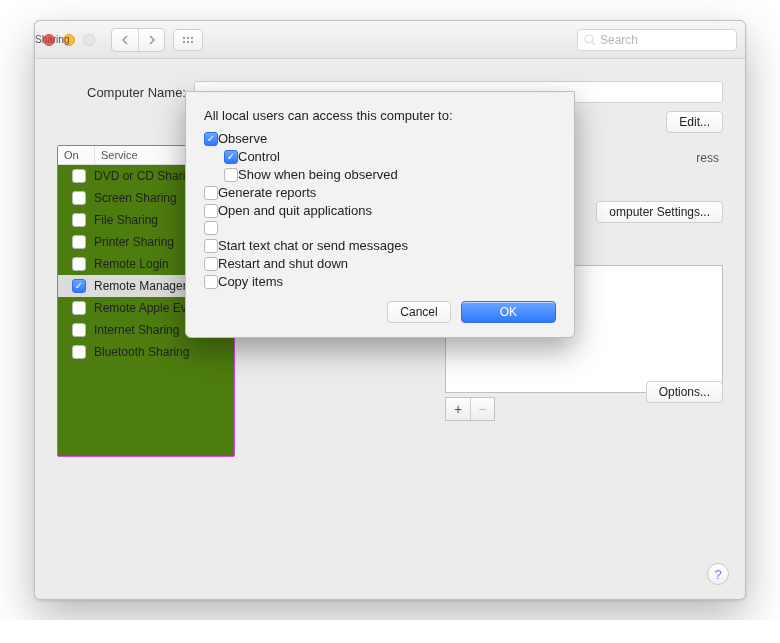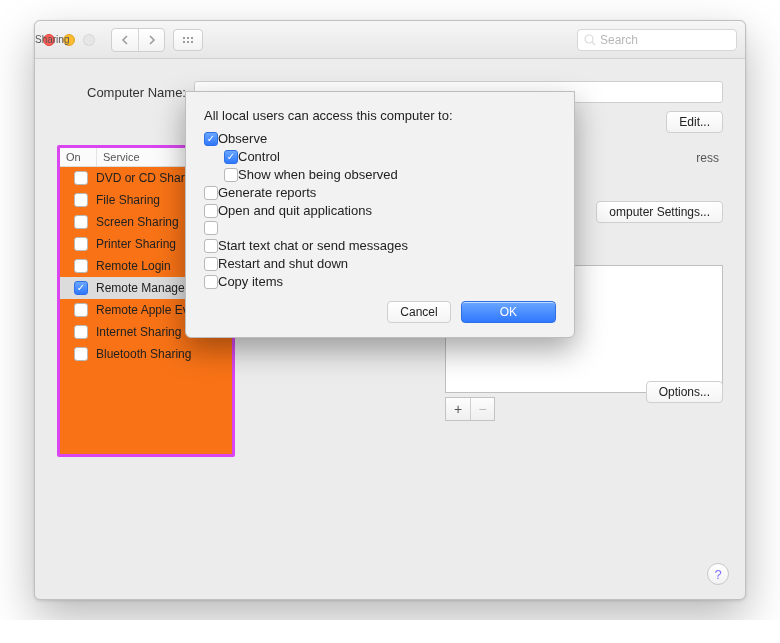--- a/index.html
+++ b/index.html
@@ -97,21 +97,21 @@
     background:linear-gradient(#ffffff,#f4f4f4);
     font-size:12px; color:#222;
     display:inline-flex; align-items:center; justify-content:center;
     box-shadow:0 1px 0 rgba(255,255,255,.6) inset;
     cursor:pointer;
   }
   .panelrow {
     display:flex; gap:10px; height:312px;
   }
   .leftpanel {
-    width:178px; border:3px solid #d946ef; background:#f97316;
+    width:178px; border:1px solid #d946ef; background:#4d7c0f;
     display:flex; flex-direction:column;
     border-radius:2px;
   }
   .lhdr {
     display:flex; font-size:11px; color:#555;
     border-bottom:1px solid #dcdcdc; background:#fbfbfb;
   }
   .lhdr .c1{width:36px; padding:3px 6px;}
   .lhdr .c2{flex:1; padding:3px 6px; border-left:1px solid #e3e3e3;}
   .lrow {
@@ -240,27 +240,27 @@
             <div class="lrow">
               <span class="cb">
                 <span class="mchk"></span>
               </span>
               <span class="txt">DVD or CD Sharing</span>
             </div>
             <div class="lrow">
               <span class="cb">
                 <span class="mchk"></span>
               </span>
+              <span class="txt">Screen Sharing</span>
+            </div>
+            <div class="lrow">
+              <span class="cb">
+                <span class="mchk"></span>
+              </span>
               <span class="txt">File Sharing</span>
-            </div>
-            <div class="lrow">
-              <span class="cb">
-                <span class="mchk"></span>
-              </span>
-              <span class="txt">Screen Sharing</span>
             </div>
             <div class="lrow">
               <span class="cb">
                 <span class="mchk"></span>
               </span>
               <span class="txt">Printer Sharing</span>
             </div>
             <div class="lrow">
               <span class="cb">
                 <span class="mchk"></span>

